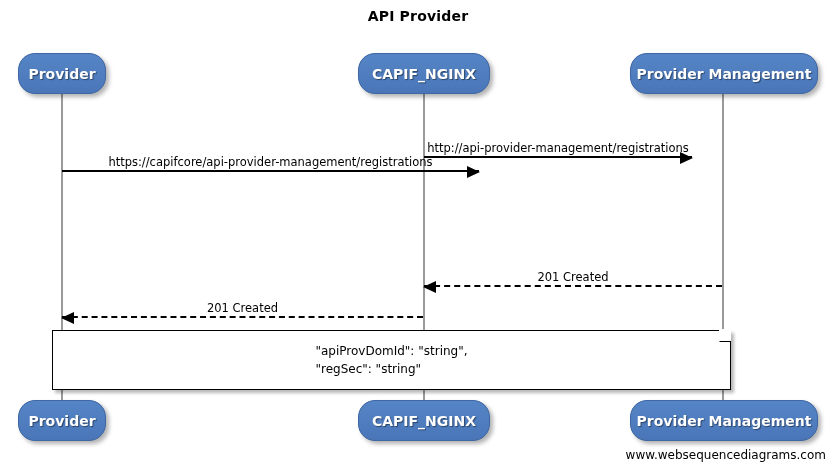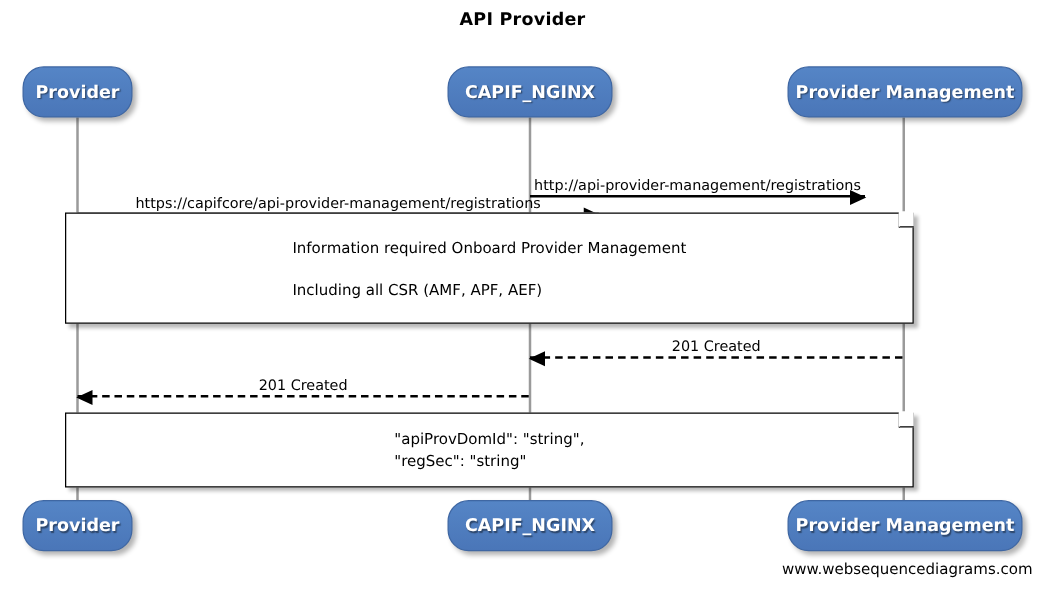--- a/index.html
+++ b/index.html
@@ -204,29 +204,20 @@
     </div>
   </div>
 
   <div class="message" style="left:424px; top:136px; width:268px;">
     <div class="msg-label">http://api-provider-management/registrations</div>
     <div class="msg-line">
       <span class="arrow-head right"></span>
     </div>
   </div>
 
-  <div class="note" style="left:52px; top:170px; width:679px; height:89px;">
-    <div class="note-body">
-      <div class="note-lines">
-        <div class="note-line">Information required Onboard Provider Management</div>
-        <div class="note-line spaced">Including all CSR (AMF, APF, AEF)</div>
-      </div>
-    </div>
-    <span class="note-fold"></span>
-  </div>
 
   <div class="message" style="left:424px; top:265px; width:298px;">
     <div class="msg-label">201 Created</div>
     <div class="msg-line dashed">
       <span class="arrow-head left"></span>
     </div>
   </div>
 
   <div class="message" style="left:62px; top:296px; width:361px;">
     <div class="msg-label">201 Created</div>

